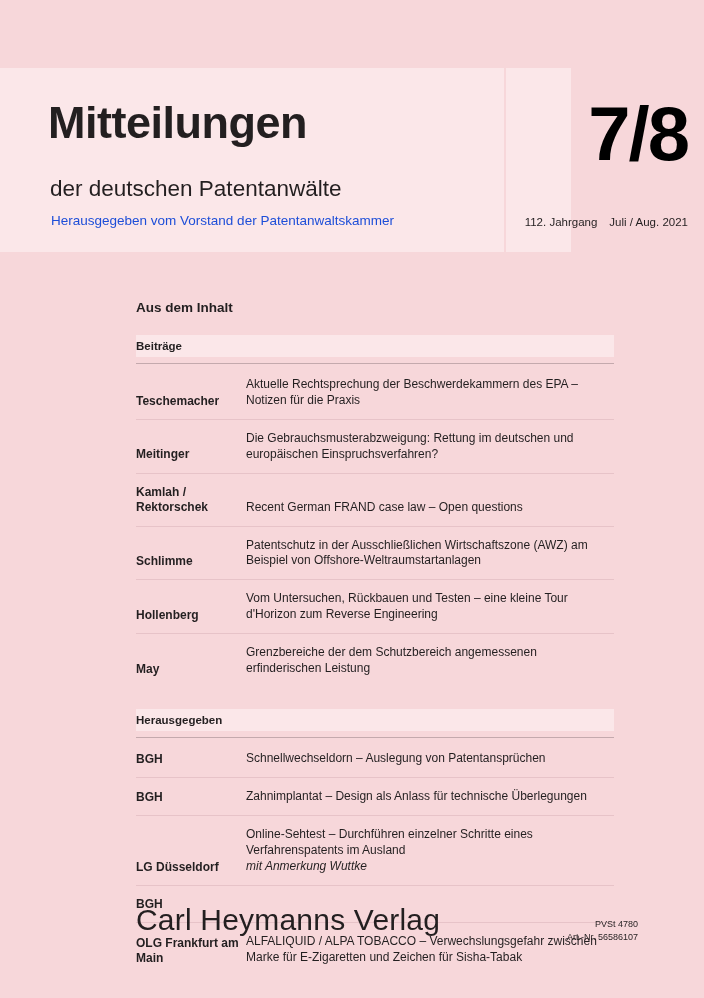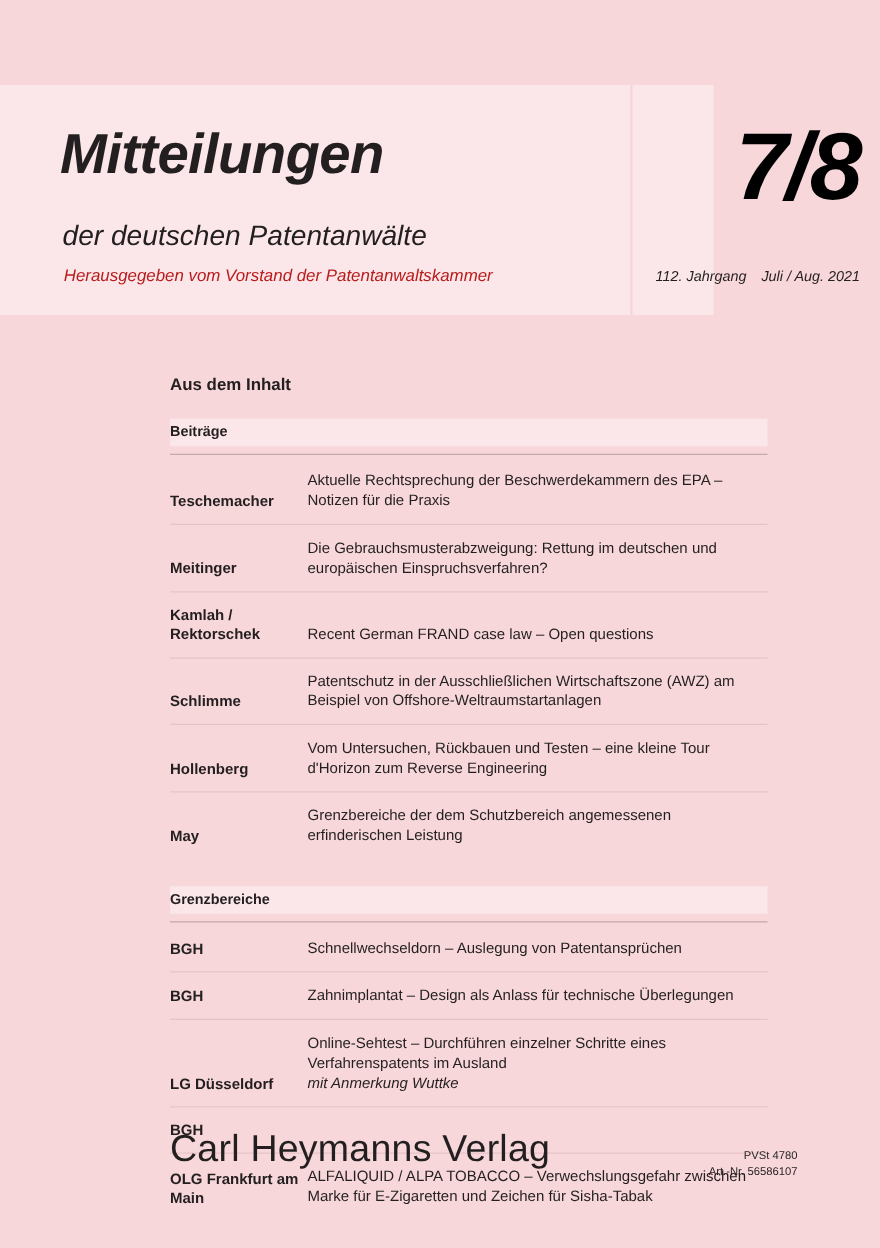--- a/index.html
+++ b/index.html
@@ -17,21 +17,20 @@
   }
 
   
   .masthead {
     position: absolute;
     left: 0;
     top: 68px;
     width: 571px;
     height: 184px;
     background: #fbe7e9;
-    font-style: italic;
   }
   .masthead-inner {
     position: absolute;
     left: 48px;
     top: 0;
     width: 450px;
     height: 184px;
   }
   .journal-title {
     position: absolute;
@@ -49,21 +48,21 @@
     top: 110px;
     font-size: 22.5px;
     color: #231f20;
     line-height: 1;
   }
   .journal-publisher {
     position: absolute;
     left: 3px;
     top: 146px;
     font-size: 13.5px;
-    color: #b91c1c;
+    color: #1d4ed8;
     line-height: 1;
   }
 
   .issue-block {
     position: absolute;
     left: 506px;
     top: 0;
     width: 198px;
     height: 184px;
   }
@@ -237,21 +236,21 @@
         <div class="entry-author">May</div>
         <div class="entry-title">Grenzbereiche der dem Schutzbereich angemessenen erfinderischen Leistung</div>
       </div>
     </div>
   </div>
 
   <div class="section-gap"></div>
 
   <div class="section">
     <div class="section-bar">
-      <div class="section-label">Grenzbereiche</div>
+      <div class="section-label">Herausgegeben</div>
     </div>
     <div class="section-rule"></div>
     <div class="entries">
       <div class="entry">
         <div class="entry-author">BGH</div>
         <div class="entry-title">Schnellwechseldorn – Auslegung von Patentansprüchen</div>
       </div>
       <div class="entry">
         <div class="entry-author">BGH</div>
         <div class="entry-title">Zahnimplantat – Design als Anlass für technische Überlegungen</div>

